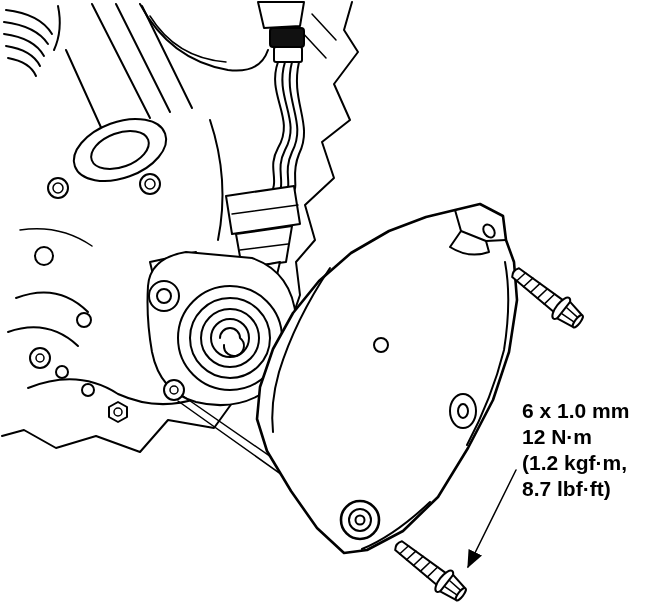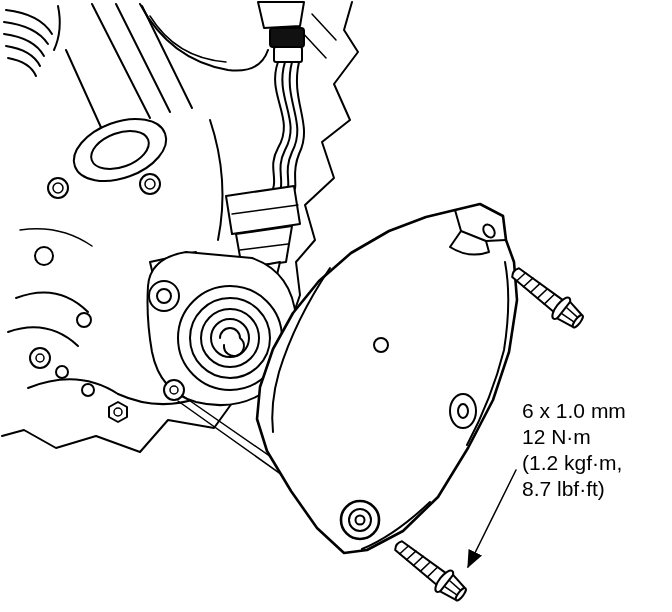--- a/index.html
+++ b/index.html
@@ -2,20 +2,21 @@
 <html><head>
 <meta charset="utf-8">
 <style>
   html,body{margin:0;padding:0;background:#ffffff;}
   .canvas{
     position:relative;
     width:672px;height:612px;
     background:#ffffff;
     font-family:"Liberation Sans", sans-serif;
     overflow:hidden;
+    font-weight:bold;
   }
   svg{display:block;width:672px;height:612px;}
   
   .s2  {stroke:#000;stroke-width:2;fill:none;stroke-linecap:round;stroke-linejoin:round;}
   .s2f {stroke:#000;stroke-width:2;fill:#fff;stroke-linecap:round;stroke-linejoin:round;}
   .s25f{stroke:#000;stroke-width:2.6;fill:#fff;stroke-linecap:round;stroke-linejoin:round;}
   .thin{stroke:#000;stroke-width:1.5;fill:none;stroke-linecap:round;}
   .spec-text{font-family:"Liberation Sans", sans-serif;font-size:21px;fill:#000;}
 </style>
 </head>

